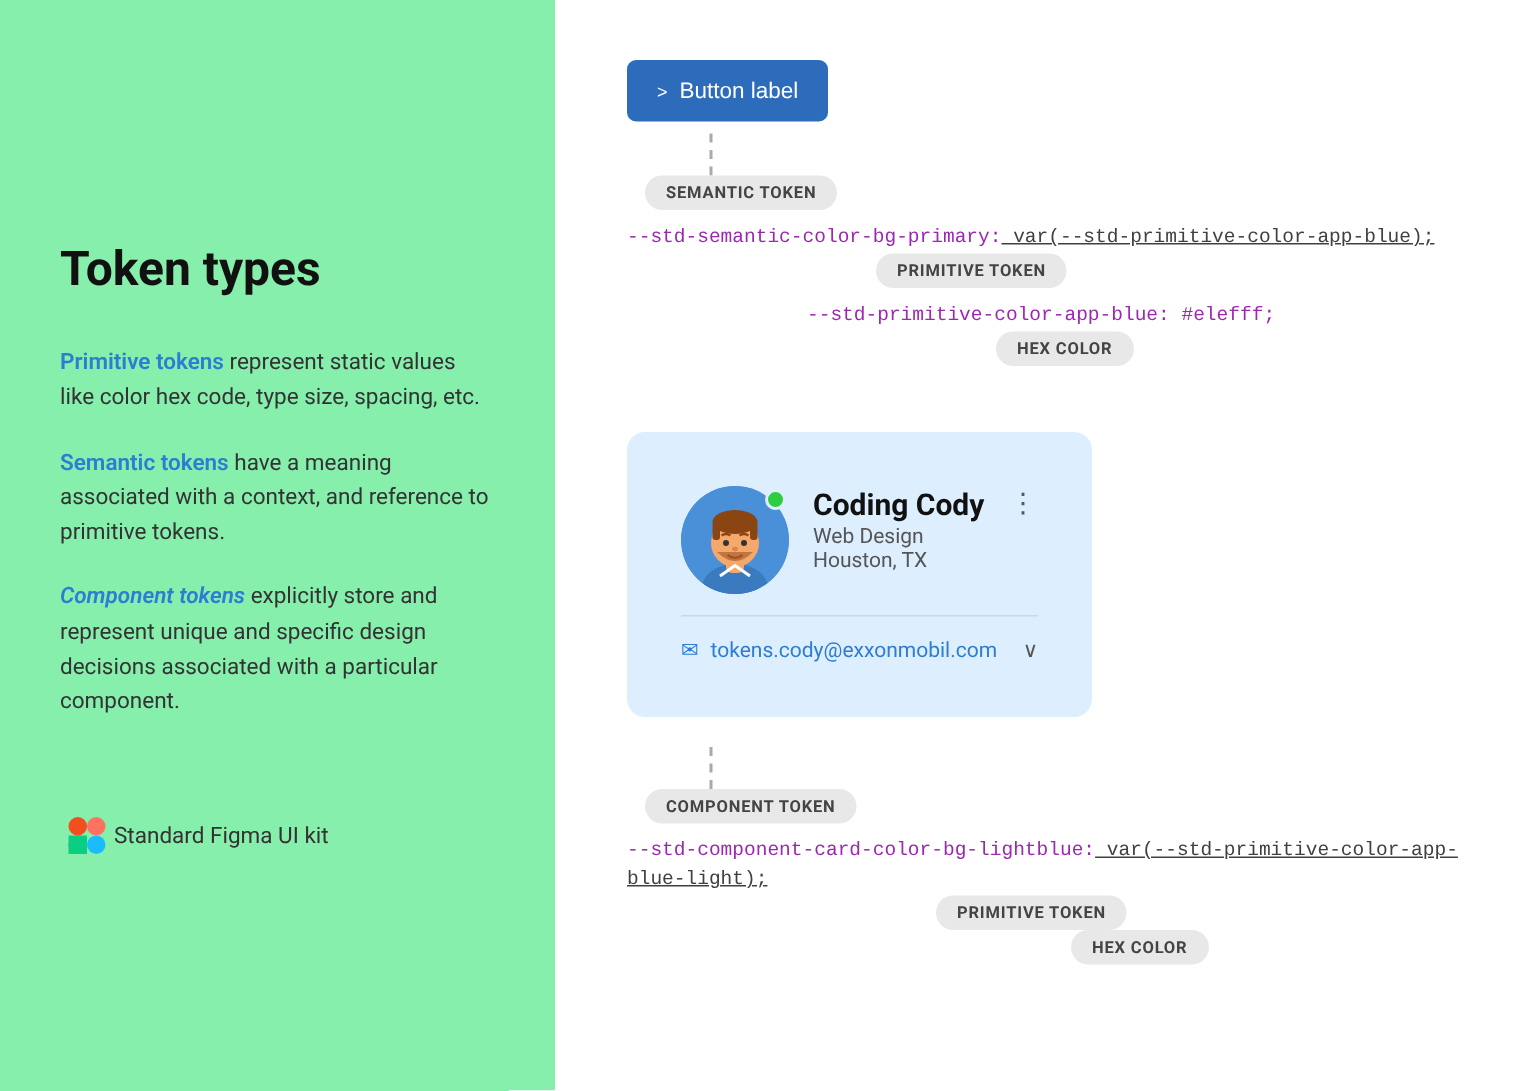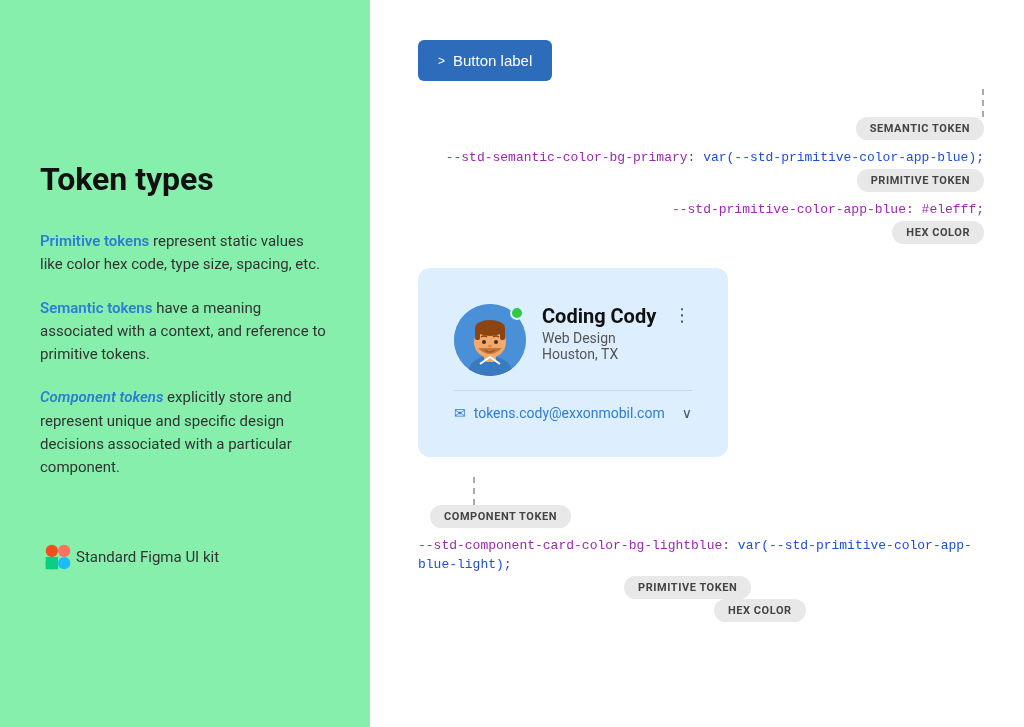--- a/index.html
+++ b/index.html
@@ -86,22 +86,22 @@
       margin-left: 0;
     }
     .demo-button .chevron {
       font-size: 12px;
     }
 
     
     .token-chain {
       display: flex;
       flex-direction: column;
-      align-items: flex-end;
-      margin-bottom: 28px;
+      align-items: flex-start;
+      margin-bottom: 48px;
     }
     .dashed-line-down {
       width: 2px;
       height: 28px;
       border-left: 2px dashed #aaa;
       margin-left: 55px;
     }
     .token-badge {
       background: #e8e8e8;
       border-radius: 20px;
@@ -113,21 +113,21 @@
       text-transform: uppercase;
       margin-left: 6px;
     }
     .code-line {
       font-family: 'Courier New', monospace;
       font-size: 13px;
       margin: 10px 0 4px 0;
       color: #333;
     }
     .code-prop { color: #9c27b0; }
-    .code-val { color: #1d4ed8; }
+    .code-val { color: #404040; text-decoration: underline; }
     .code-hex { color: #9c27b0; }
 
     
     .card-container {
       background: #ddeeff;
       border-radius: 12px;
       padding: 36px;
       width: 310px;
       margin-bottom: 8px;
     }

